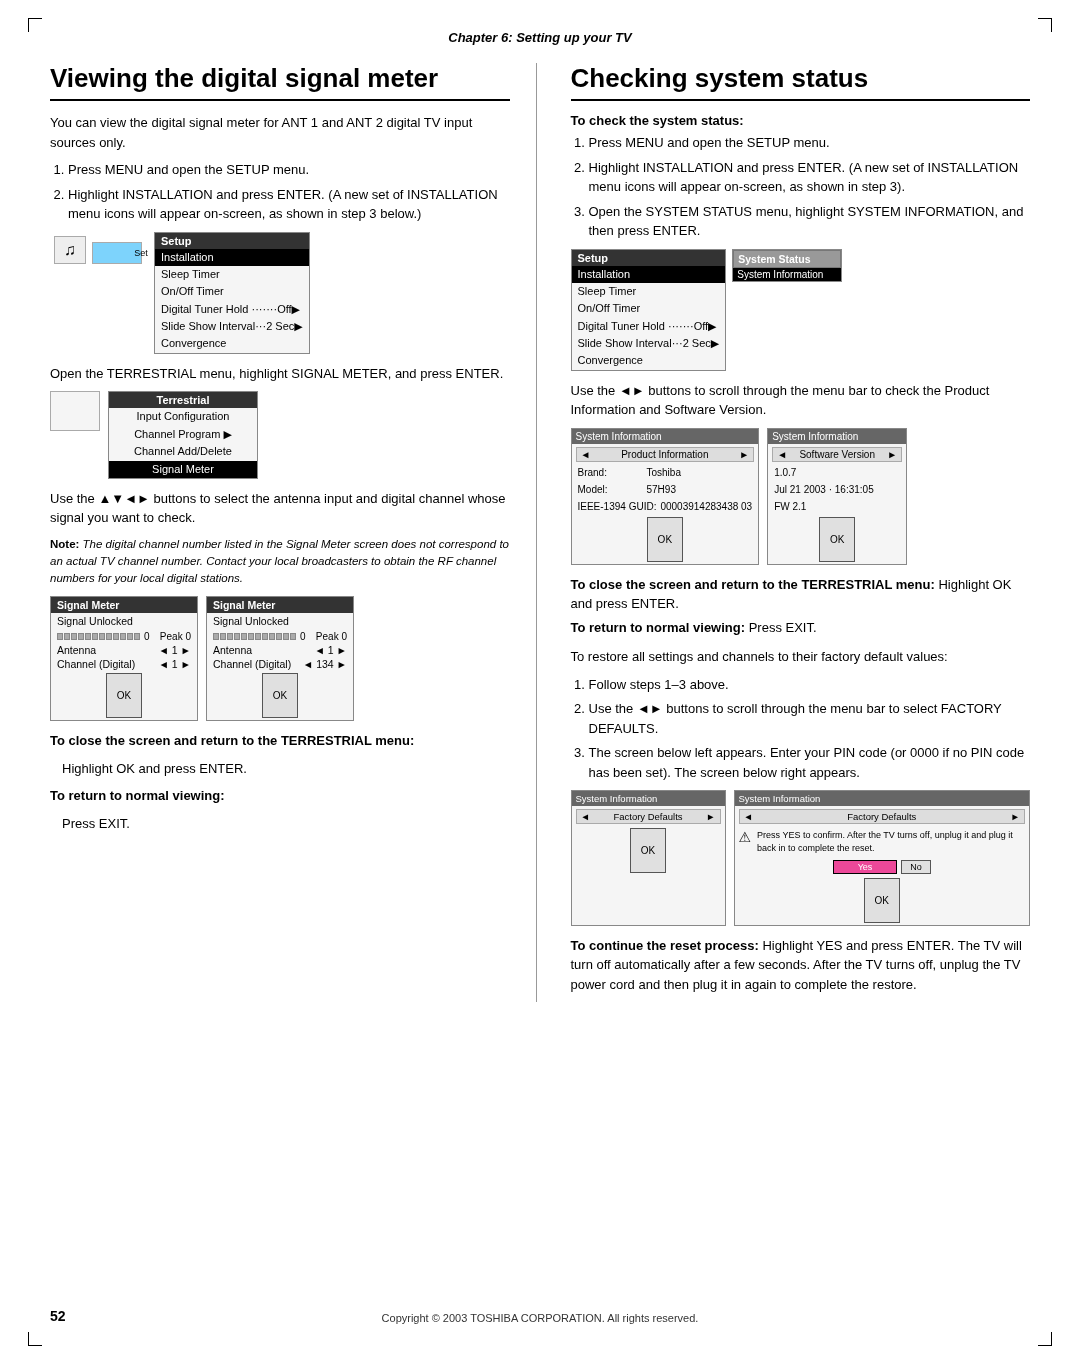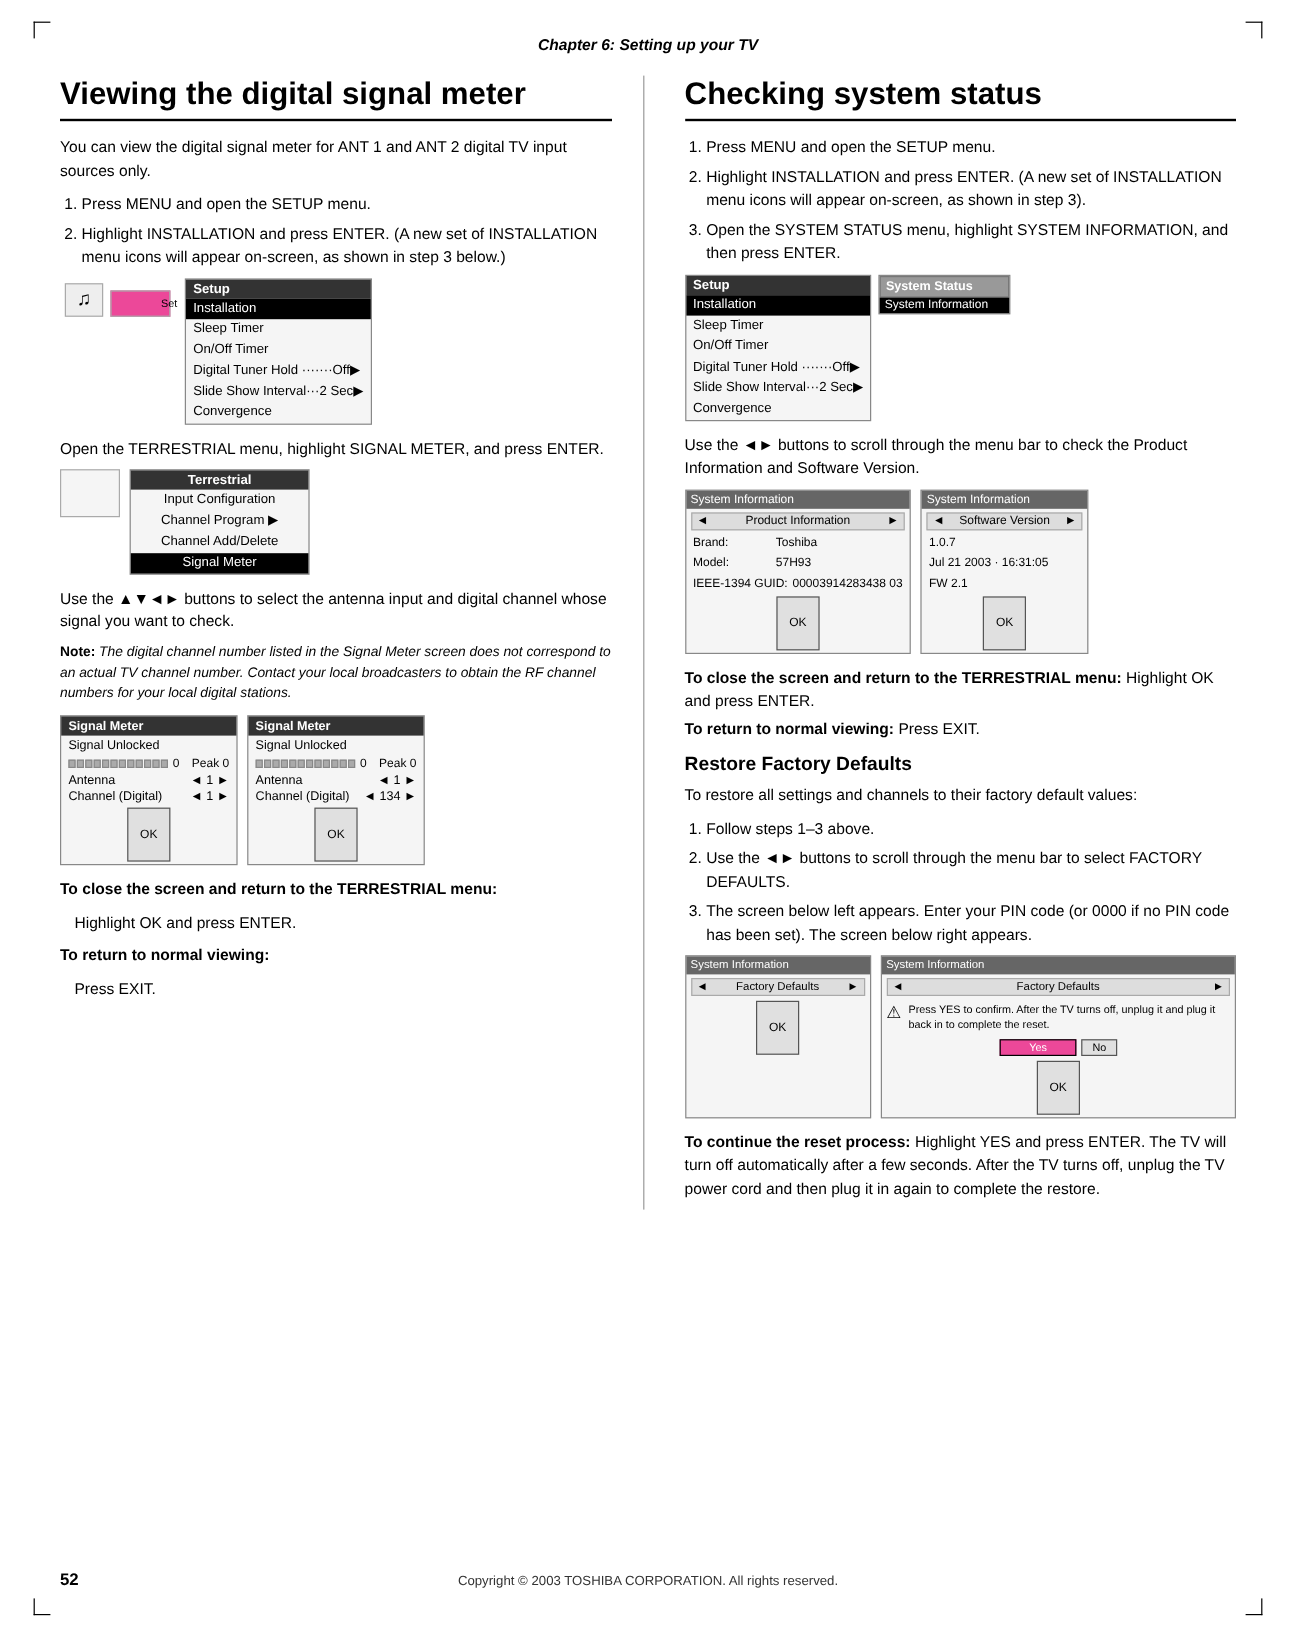--- a/index.html
+++ b/index.html
@@ -98,21 +98,21 @@
       background: #eee;
     }
     .icon-box-small {
       width: 26px;
       height: 22px;
       border: 1px solid #aaa;
       display: flex;
       align-items: center;
       justify-content: center;
       font-size: 11px;
-      background: #ec4899;
+      background: #7dd3fc;
       padding-left: 48px;
     }
 
     
     .signal-screen {
       border: 1px solid #888;
       background: #f5f5f5;
       min-width: 150px;
       font-size: 10.5px;
     }
@@ -492,20 +492,21 @@
 
       <p>
         <span class="bold-inline">To return to normal viewing:</span>
       </p>
       <p style="margin-left:12px;">Press EXIT.</p>
     </div>
 
     <div class="col-right">
       <h1 class="section-title">Checking system status</h1>
 
+      <span class="bold-label">To check the system status:</span>
       <ol>
         <li>Press MENU and open the SETUP menu.</li>
         <li>Highlight INSTALLATION and press ENTER. (A new set of INSTALLATION menu icons will appear on-screen, as shown in step 3).</li>
         <li>Open the SYSTEM STATUS menu, highlight SYSTEM INFORMATION, and then press ENTER.</li>
       </ol>
 
       <div class="setup-system-wrapper">
         <div class="menu-screen" style="min-width:150px;">
           <div class="menu-header">Setup</div>
           <div class="menu-item selected">Installation</div>
@@ -573,21 +574,20 @@
 
       <p style="margin-bottom:4px;">
         <span class="bold-inline">To close the screen and return to the TERRESTRIAL menu:</span>
         <span> Highlight OK and press ENTER.</span>
       </p>
       <p style="margin-bottom:10px;">
         <span class="bold-inline">To return to normal viewing:</span>
         <span> Press EXIT.</span>
       </p>
 
-      <h2 class="subsection-title">Restore Factory Defaults</h2>
       <p>To restore all settings and channels to their factory default values:</p>
       <ol>
         <li>Follow steps 1–3 above.</li>
         <li>Use the ◄► buttons to scroll through the menu bar to select FACTORY DEFAULTS.</li>
         <li>The screen below left appears. Enter your PIN code (or 0000 if no PIN code has been set). The screen below right appears.</li>
       </ol>
 
       <div class="factory-wrapper">
 
         <div class="factory-screen" style="min-width:155px;">

